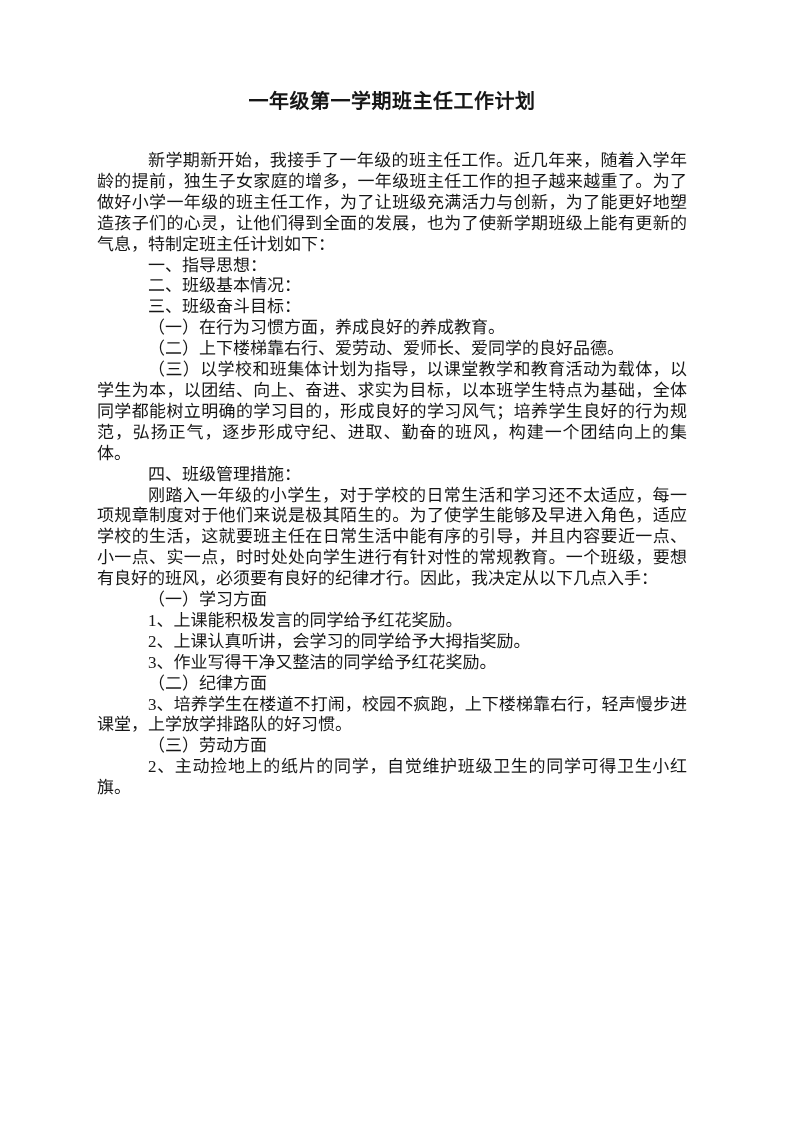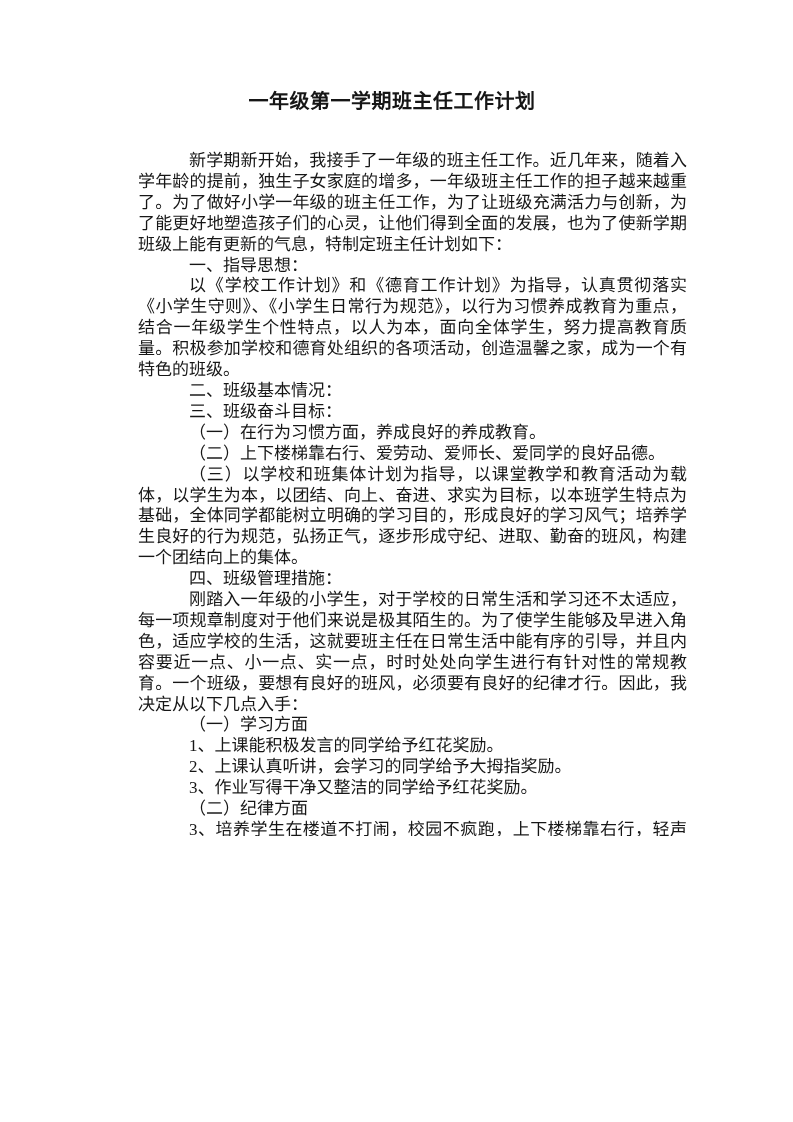--- a/index.html
+++ b/index.html
@@ -26,47 +26,46 @@
     font-weight: bold;
     text-align: center;
     letter-spacing: 0.5px;
   }
   .doc-body {
     margin-top: 37px;
     font-size: 17px;
     line-height: 20.9px;
     text-align: justify;
     text-justify: inter-ideograph;
-    margin-left: 41px;
   }
   .para {
     margin: 0;
     padding: 0;
     text-indent: 3em;
     word-break: break-all;
     overflow-wrap: anywhere;
   }
 </style>
 </head>
 <body>
 
 <div class="page">
   <h1 class="doc-title">一年级第一学期班主任工作计划</h1>
   <div class="doc-body">
       <p class="para">新学期新开始，我接手了一年级的班主任工作。近几年来，随着入学年龄的提前，独生子女家庭的增多，一年级班主任工作的担子越来越重了。为了做好小学一年级的班主任工作，为了让班级充满活力与创新，为了能更好地塑造孩子们的心灵，让他们得到全面的发展，也为了使新学期班级上能有更新的气息，特制定班主任计划如下：</p>
       <p class="para">一、指导思想：</p>
-      <p class="para">以《学校工作计划》和《德育工作计划》为指导，认真贯彻落实《小学生守则》、《小学生日常行为规范》，以行为习惯养成教育为重点，结合一年级学生个性特点，以人为本，面向全体学生，努力提高教育质量。积极参加学校和德育处组织的各项活动，创造温馨之家，成为一个有特色的班级。</p>
       <p class="para">二、班级基本情况：</p>
       <p class="para">三、班级奋斗目标：</p>
       <p class="para">（一）在行为习惯方面，养成良好的养成教育。</p>
       <p class="para">（二）上下楼梯靠右行、爱劳动、爱师长、爱同学的良好品德。</p>
       <p class="para">（三）以学校和班集体计划为指导，以课堂教学和教育活动为载体，以学生为本，以团结、向上、奋进、求实为目标，以本班学生特点为基础，全体同学都能树立明确的学习目的，形成良好的学习风气；培养学生良好的行为规范，弘扬正气，逐步形成守纪、进取、勤奋的班风，构建一个团结向上的集体。</p>
       <p class="para">四、班级管理措施：</p>
       <p class="para">刚踏入一年级的小学生，对于学校的日常生活和学习还不太适应，每一项规章制度对于他们来说是极其陌生的。为了使学生能够及早进入角色，适应学校的生活，这就要班主任在日常生活中能有序的引导，并且内容要近一点、小一点、实一点，时时处处向学生进行有针对性的常规教育。一个班级，要想有良好的班风，必须要有良好的纪律才行。因此，我决定从以下几点入手：</p>
       <p class="para">（一）学习方面</p>
       <p class="para">1、上课能积极发言的同学给予红花奖励。</p>
       <p class="para">2、上课认真听讲，会学习的同学给予大拇指奖励。</p>
       <p class="para">3、作业写得干净又整洁的同学给予红花奖励。</p>
       <p class="para">（二）纪律方面</p>
       <p class="para">3、培养学生在楼道不打闹，校园不疯跑，上下楼梯靠右行，轻声慢步进课堂，上学放学排路队的好习惯。</p>
+      <p class="para">（三）劳动方面</p>
       <p class="para">2、主动捡地上的纸片的同学，自觉维护班级卫生的同学可得卫生小红旗。</p>
     </div>
 </div>
 
 </body></html>

